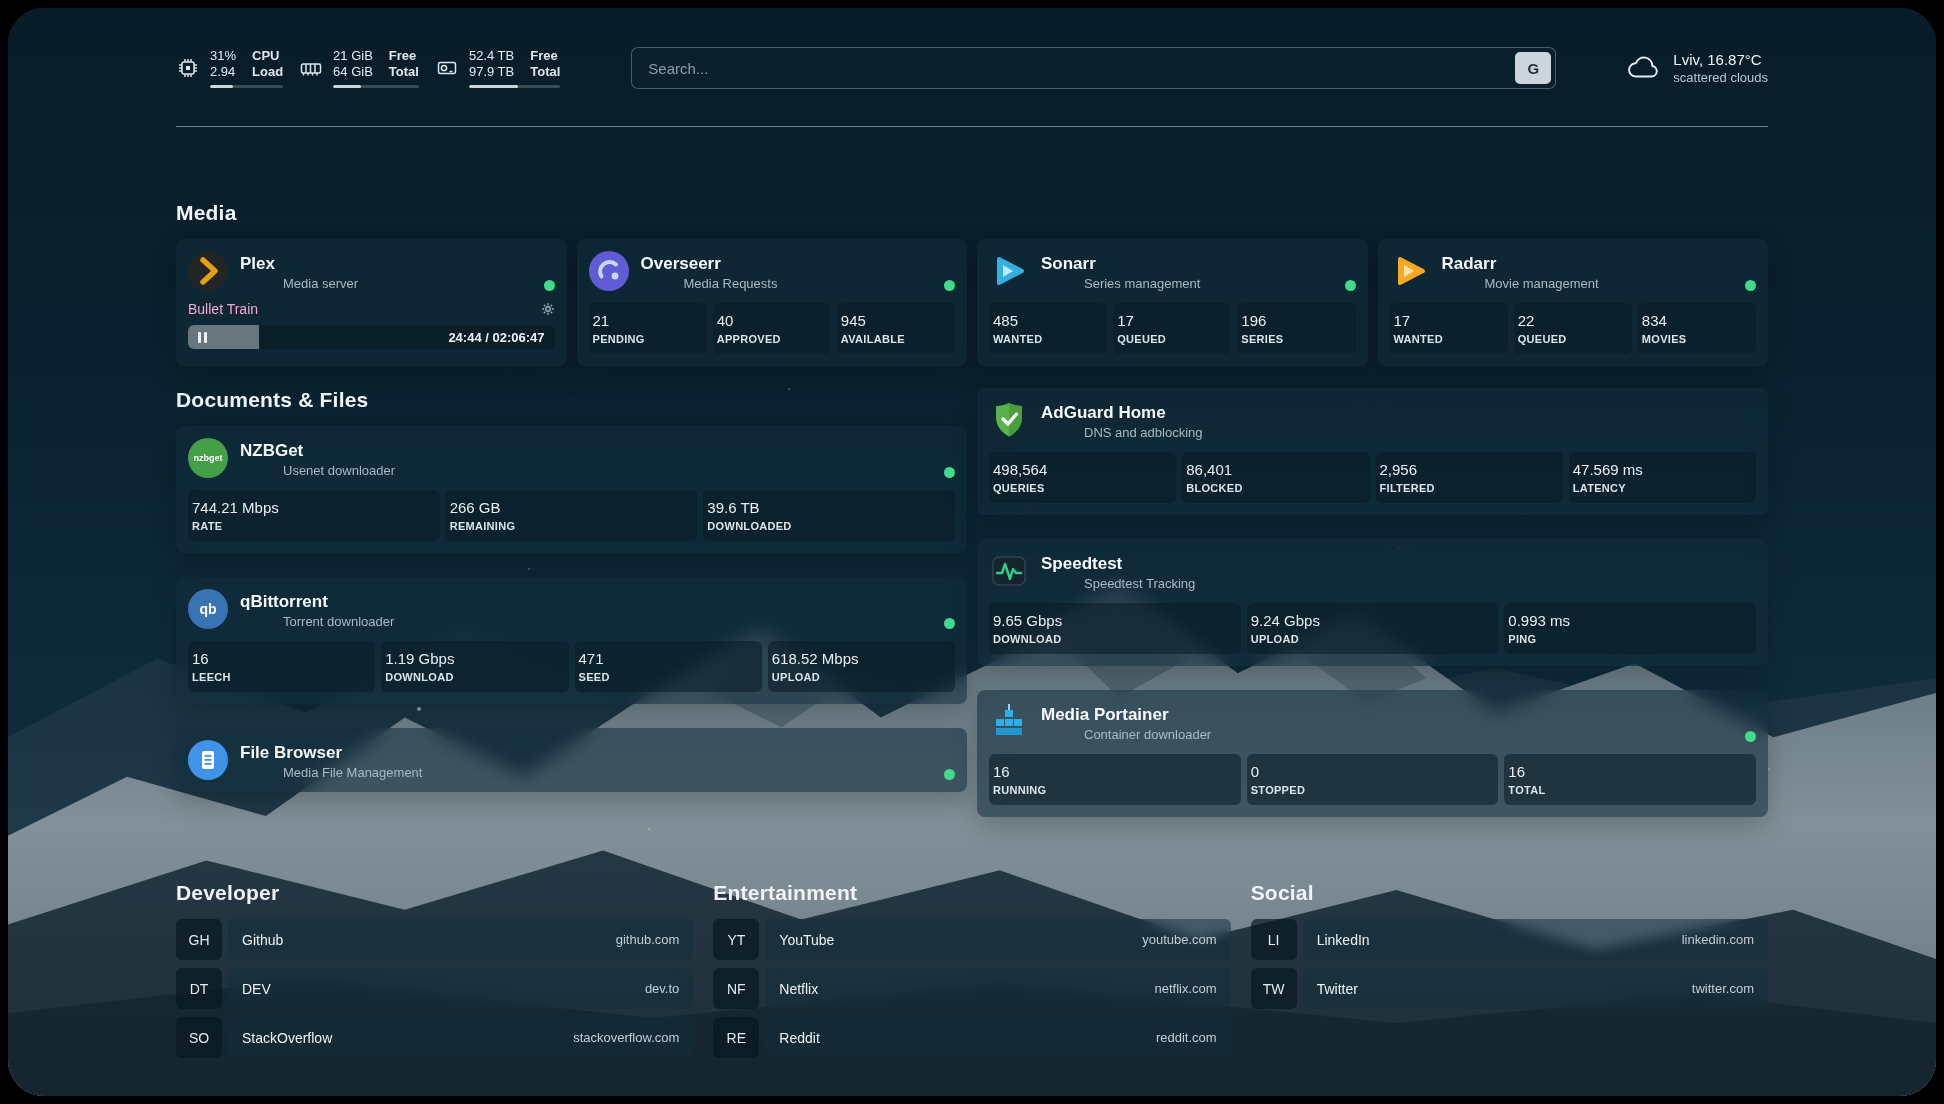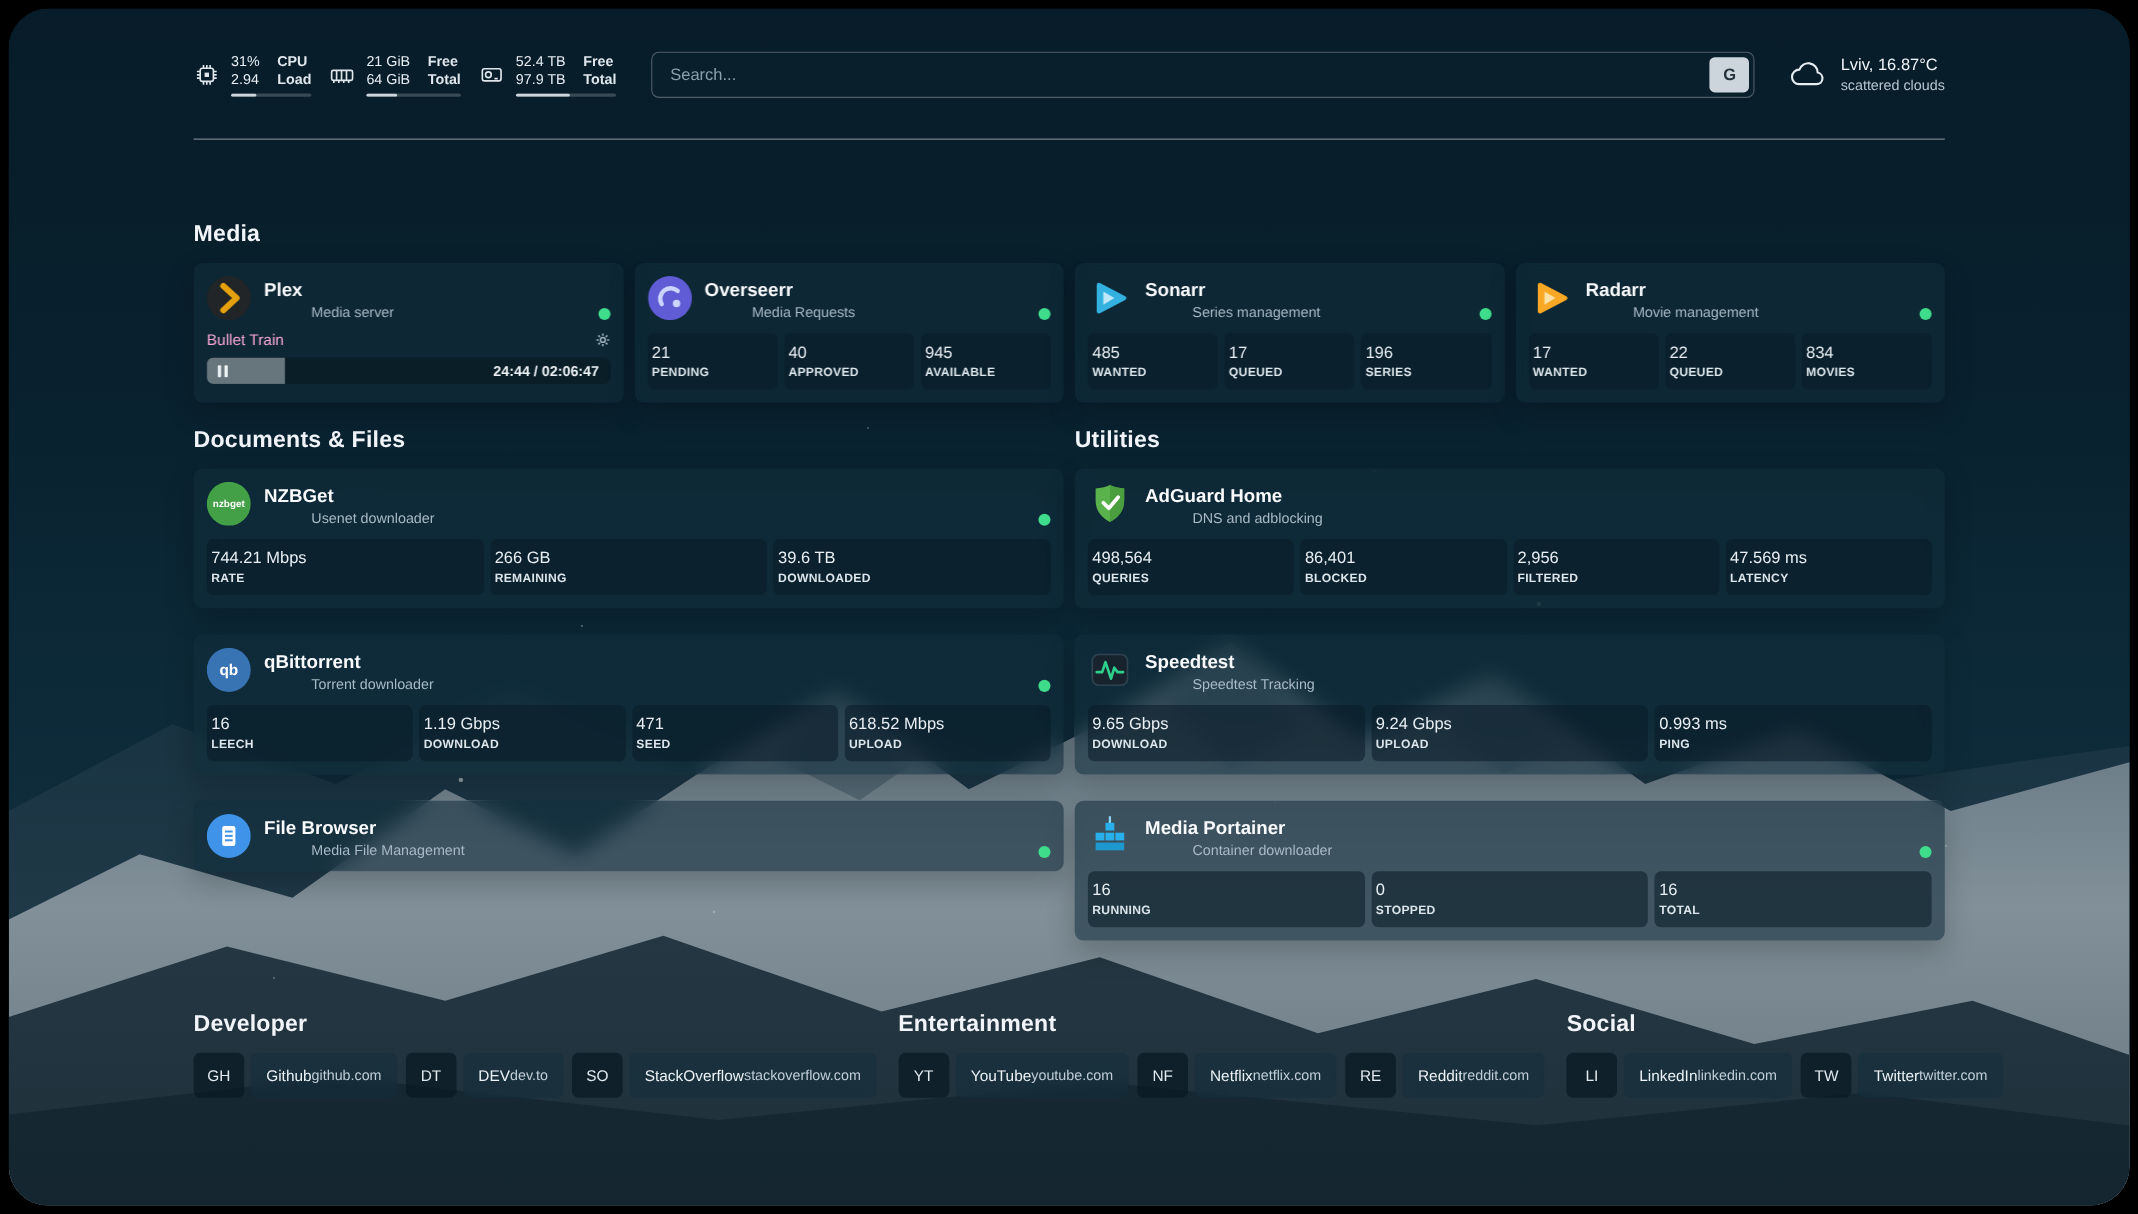--- a/index.html
+++ b/index.html
@@ -12,21 +12,21 @@
   .tint{position:absolute;inset:0;background:linear-gradient(180deg,rgba(7,28,40,.92) 0%,rgba(8,31,44,.82) 30%,rgba(10,36,50,.58) 55%,rgba(9,30,42,.42) 75%,rgba(8,26,36,.55) 100%);}
   .specks{position:absolute;width:2px;height:2px;border-radius:50%;background:transparent;
     box-shadow:320px 430px 0 rgba(255,255,255,.35),520px 560px 0 rgba(255,255,255,.3),780px 380px 0 rgba(255,255,255,.25),
     1020px 500px 0 rgba(255,255,255,.3),1240px 420px 0 rgba(255,255,255,.28),1460px 610px 0 rgba(255,255,255,.3),
     1660px 470px 0 rgba(255,255,255,.25),410px 700px 0 1px rgba(255,255,255,.5),905px 640px 0 rgba(255,255,255,.3),
     1150px 720px 0 rgba(255,255,255,.25),640px 820px 0 rgba(255,255,255,.3),1760px 760px 0 rgba(255,255,255,.28),
     240px 880px 0 rgba(255,255,255,.25),1390px 540px 0 1px rgba(255,255,255,.45);}
 
   
   .content{position:relative;z-index:2;height:100%;box-sizing:border-box;padding:34px 168px 0;color:#e8eef2;}
-  .topbar{display:flex;align-items:center;height:52px;}
+  .topbar{display:flex;align-items:center;height:52px;gap:39px;}
   .sys-stats{display:flex;gap:16px;}
   .stat-group{display:flex;align-items:center;gap:10px;}
   .tb-icon{display:flex;color:#dfe7ec;}
   .sg-grid{display:grid;grid-template-columns:auto auto;column-gap:16px;row-gap:1px;align-items:baseline;}
   .sg-val{font-size:13px;color:#e6edf2;white-space:nowrap;}
   .sg-lab{font-size:13px;font-weight:700;color:#dfe7ec;white-space:nowrap;}
   .sg-bar{grid-column:1/-1;height:3px;margin-top:5px;background:rgba(255,255,255,.2);border-radius:2px;overflow:hidden;}
   .sg-fill{height:100%;background:#ccd6dc;border-radius:2px;}
 
   .search{flex:1;margin:0 32px;position:relative;}
@@ -69,21 +69,21 @@
   .gear{margin-left:auto;display:flex;color:#9fb3bd;cursor:pointer;}
   .player{margin-top:8px;position:relative;height:24px;border-radius:6px;background:rgba(9,26,36,.65);
     display:flex;align-items:center;padding:0 10px;overflow:hidden;}
   .player-fill{position:absolute;left:0;top:0;bottom:0;background:rgba(233,240,244,.42);}
   .pause{position:relative;display:flex;gap:3px;cursor:pointer;}
   .pause i{display:block;width:3px;height:11px;background:#eef3f6;border-radius:1px;}
   .player-time{position:relative;margin-left:auto;font-size:13px;font-weight:600;color:#eef3f6;}
 
   
   .bookmarks{display:grid;grid-template-columns:repeat(3,1fr);gap:20px;margin-top:64px;}
-  .bm-rows{display:flex;flex-direction:row;gap:8px;}
+  .bm-rows{display:flex;flex-direction:column;gap:8px;}
   .bm-row{display:flex;align-items:stretch;gap:6px;height:41px;cursor:pointer;}
   .bm-abbr{width:46px;flex:none;background:rgba(8,24,34,.68);border-radius:6px;display:flex;align-items:center;
     justify-content:center;font-size:14px;color:#e2eaef;}
   .bm-bar{flex:1;background:rgba(17,45,59,.5);border-radius:6px;display:flex;align-items:center;padding:0 14px;backdrop-filter:blur(6px);}
   .bm-name{font-size:14px;color:#eef3f6;}
   .bm-url{margin-left:auto;font-size:13px;color:#c2ced6;}
 </style>
 </head>
 <body>
 
@@ -399,21 +399,20 @@
                 <div class="card-desc">Media File Management</div>
               </div>
               <span class="status-dot"></span>
             </div>
           </div>
 
         </div>
       </div>
 
       <div class="column">
-        <h2 class="section-title">Utilities</h2>
         <div class="stack">
 
           <div class="card">
             <div class="card-head">
               <span class="app-icon">
                 <svg viewBox="0 0 40 40">
                   <path d="M20 3C24 5 29 6 33 6V17C33 26.5 27.5 32.5 20 36.5C12.5 32.5 7 26.5 7 17V6C11 6 16 5 20 3Z" fill="#59b24c"></path>
                   <path d="M20 3C24 5 29 6 33 6V17C33 26.5 27.5 32.5 20 36.5Z" fill="#4a9e3e"></path>
                   <path d="M14 19l5 5 8.5-10" stroke="#fff" stroke-width="3.4" fill="none" stroke-linecap="round" stroke-linejoin="round"></path>
                 </svg>

